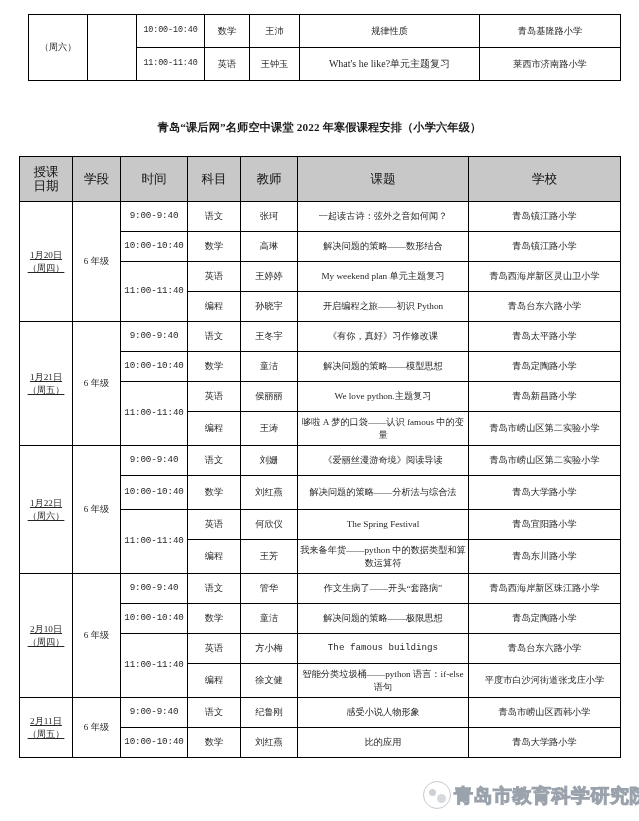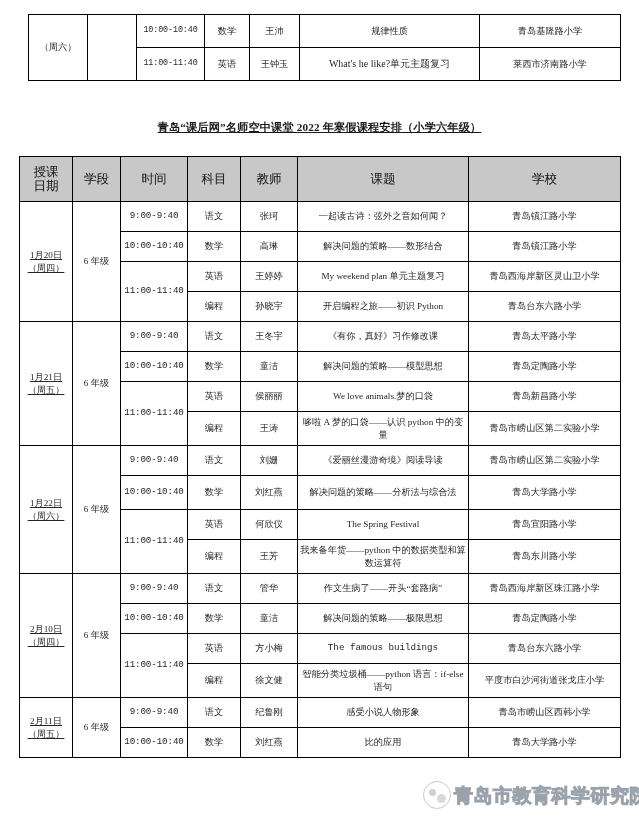--- a/index.html
+++ b/index.html
@@ -75,21 +75,20 @@
   .doc-title {
     position: absolute;
     left: 0;
     top: 120px;
     width: 639px;
     text-align: center;
     font-size: 11.2px;
     font-weight: bold;
     letter-spacing: 0.15px;
     color: #1a1a1a;
-    text-decoration: underline;
   }
 
   
   .main-table-wrap {
     position: absolute;
     left: 19px;
     top: 156px;
   }
   table.main {
     width: 601px;
@@ -286,27 +285,27 @@
             <td class="mono-time">10:00-10:40</td>
             <td>数学</td>
             <td>童洁</td>
             <td class="topic-cell">解决问题的策略——模型思想</td>
             <td>青岛定陶路小学</td>
           </tr>
           <tr>
             <td rowspan="2" class="mono-time">11:00-11:40</td>
             <td>英语</td>
             <td>侯丽丽</td>
-            <td class="topic-cell latin">We love animals.梦的口袋</td>
+            <td class="topic-cell latin">We love python.主题复习</td>
             <td>青岛新昌路小学</td>
           </tr>
           <tr>
             <td class="tall">编程</td>
             <td>王涛</td>
-            <td class="topic-cell">哆啦 A 梦的口袋——认识 python 中的变量</td>
+            <td class="topic-cell">哆啦 A 梦的口袋——认识 famous 中的变量</td>
             <td>青岛市崂山区第二实验小学</td>
           </tr>
           <tr>
             <td rowspan="4" class="date-cell"><span>1月22日</span><br><span>（周六）</span></td>
             <td rowspan="4" class="stage-cell">6 年级</td>
             <td class="mono-time">9:00-9:40</td>
             <td>语文</td>
             <td>刘姗</td>
             <td class="topic-cell">《爱丽丝漫游奇境》阅读导读</td>
             <td>青岛市崂山区第二实验小学</td>

